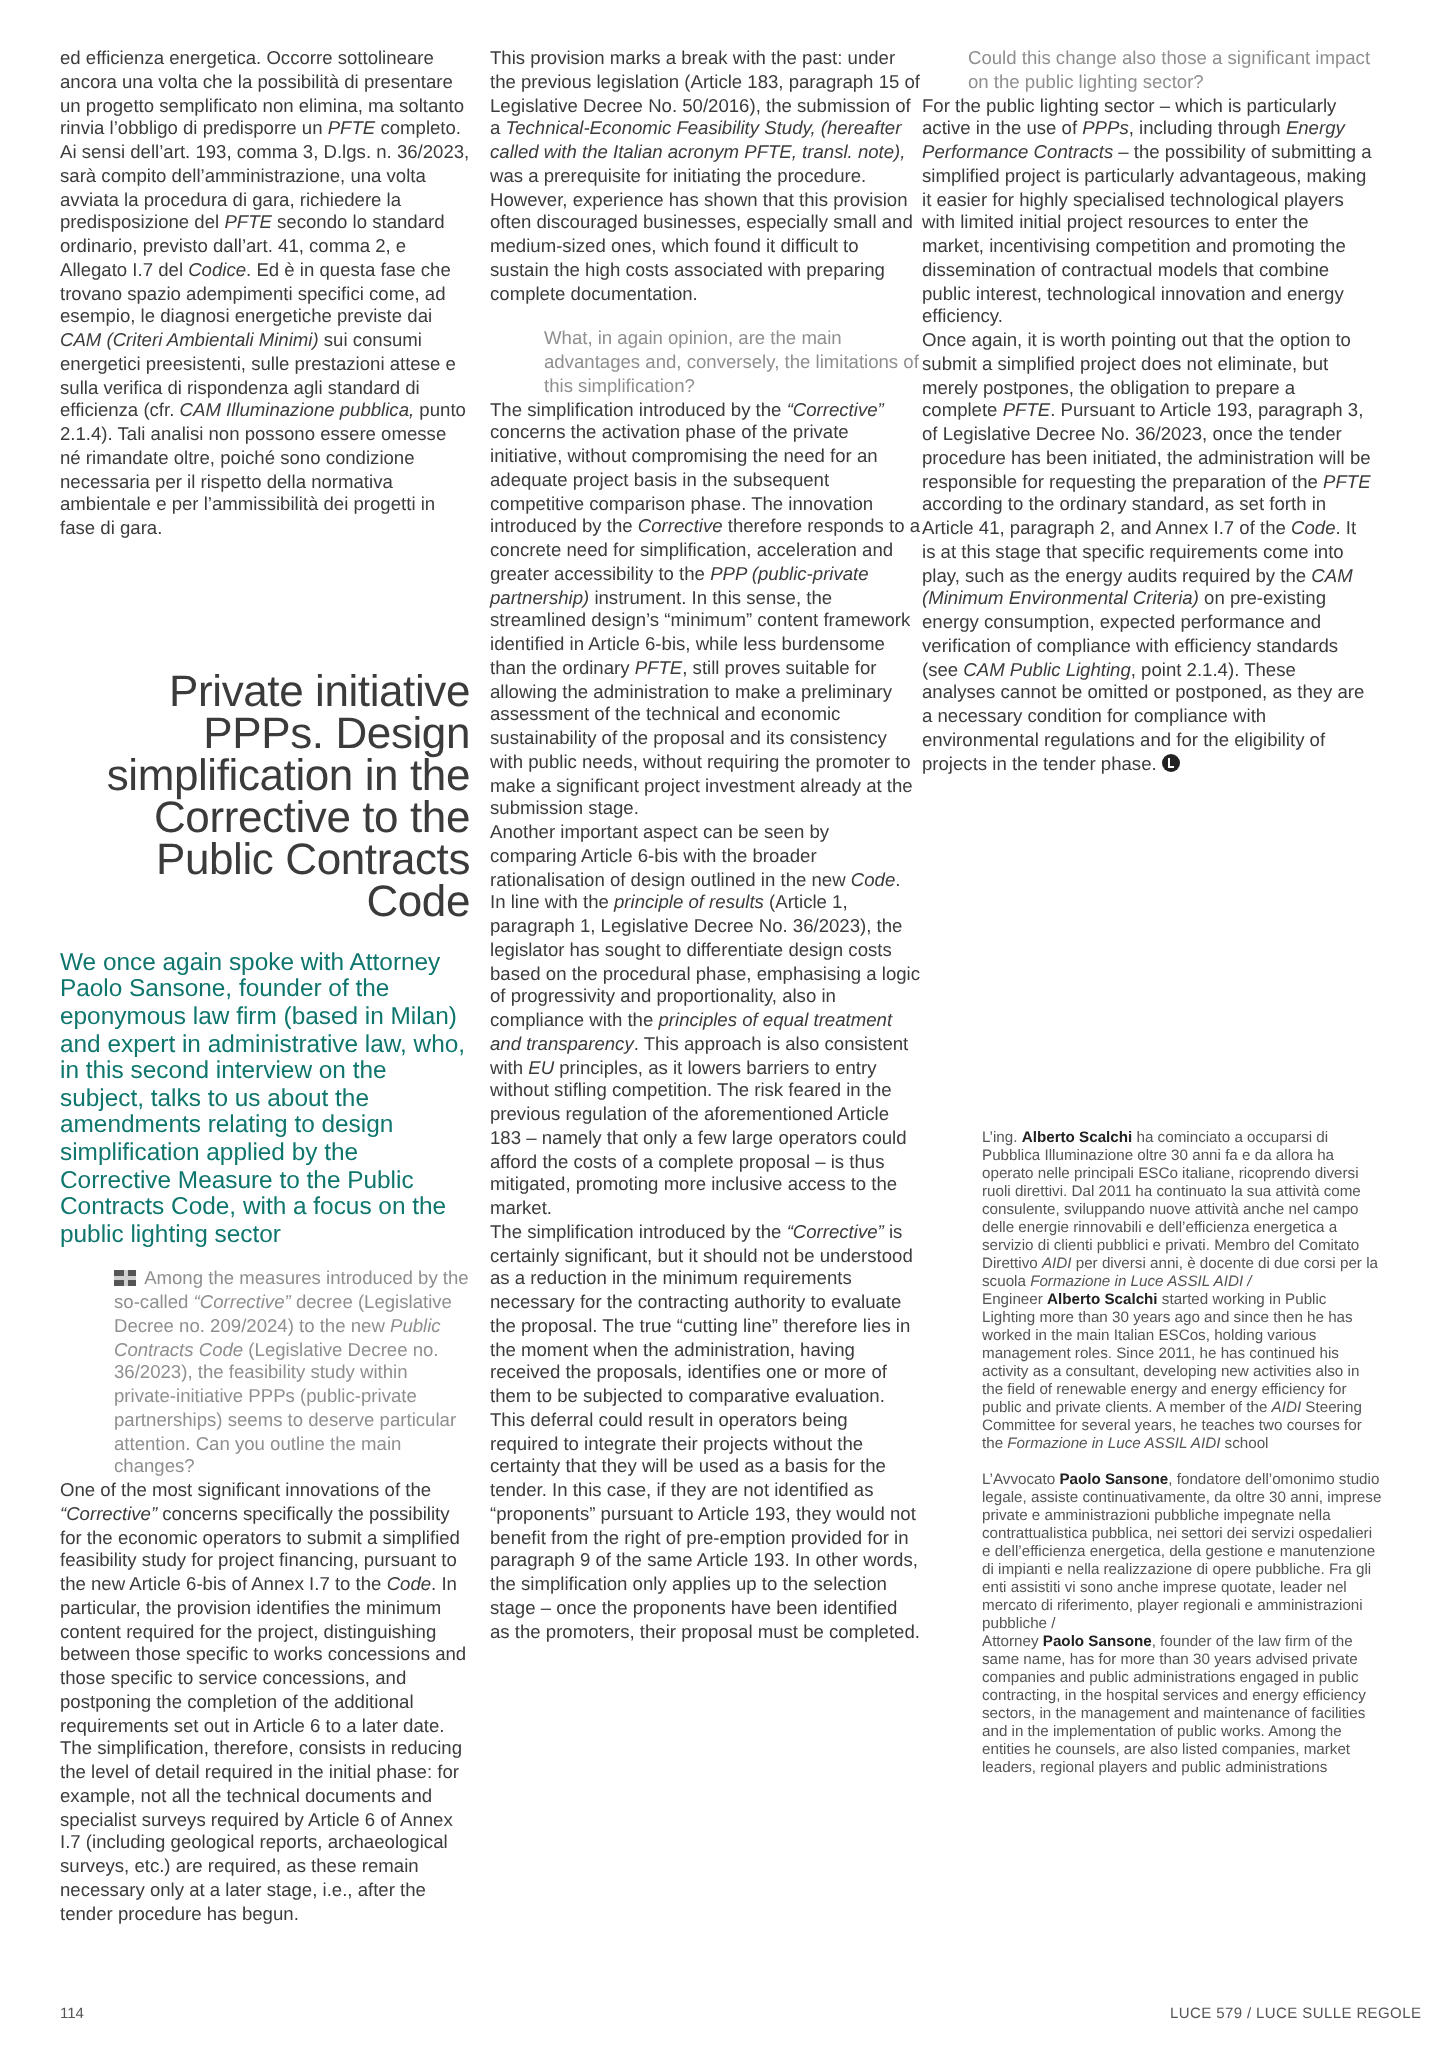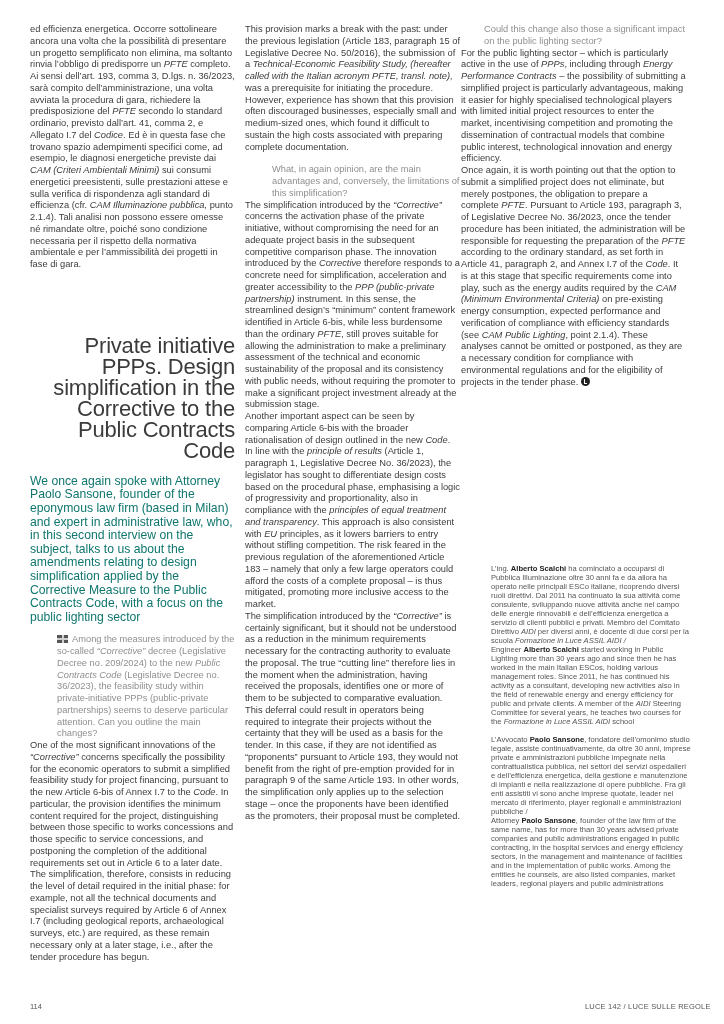--- a/index.html
+++ b/index.html
@@ -67,13 +67,13 @@
   <p><span>Once again, it is worth pointing out that the option to submit a simplified project does not eliminate, but merely postpones, the obligation to prepare a complete </span><i>PFTE</i><span>. Pursuant to Article 193, paragraph 3, of Legislative Decree No. 36/2023, once the tender procedure has been initiated, the administration will be responsible for requesting the preparation of the </span><i>PFTE</i><span> according to the ordinary standard, as set forth in Article 41, paragraph 2, and Annex I.7 of the </span><i>Code</i><span>. It is at this stage that specific requirements come into play, such as the energy audits required by the </span><i>CAM (Minimum Environmental Criteria)</i><span> on pre-existing energy consumption, expected performance and verification of compliance with efficiency standards (see </span><i>CAM Public Lighting</i><span>, point 2.1.4). These analyses cannot be omitted or postponed, as they are a necessary condition for compliance with environmental regulations and for the eligibility of projects in the tender phase.</span><span class="endmark"></span></p>
 </div>
 
 <div class="bio">
   <p><span>L’ing. </span><b>Alberto Scalchi</b><span> ha cominciato a occuparsi di Pubblica Illuminazione oltre 30 anni fa e da allora ha operato nelle principali ESCo italiane, ricoprendo diversi ruoli direttivi. Dal 2011 ha continuato la sua attività come consulente, sviluppando nuove attività anche nel campo delle energie rinnovabili e dell’efficienza energetica a servizio di clienti pubblici e privati. Membro del Comitato Direttivo </span><i>AIDI</i><span> per diversi anni, è docente di due corsi per la scuola </span><i>Formazione in Luce ASSIL AIDI /</i><br><span>Engineer </span><b>Alberto Scalchi</b><span> started working in Public Lighting more than 30 years ago and since then he has worked in the main Italian ESCos, holding various management roles. Since 2011, he has continued his activity as a consultant, developing new activities also in the field of renewable energy and energy efficiency for public and private clients. A member of the </span><i>AIDI</i><span> Steering Committee for several years, he teaches two courses for the </span><i>Formazione in Luce ASSIL AIDI</i><span> school</span></p>
   <div class="sep"></div>
   <p><span>L’Avvocato </span><b>Paolo Sansone</b><span>, fondatore dell’omonimo studio legale, assiste continuativamente, da oltre 30 anni, imprese private e amministrazioni pubbliche impegnate nella contrattualistica pubblica, nei settori dei servizi ospedalieri e dell’efficienza energetica, della gestione e manutenzione di impianti e nella realizzazione di opere pubbliche. Fra gli enti assistiti vi sono anche imprese quotate, leader nel mercato di riferimento, player regionali e amministrazioni pubbliche /</span><br><span>Attorney </span><b>Paolo Sansone</b><span>, founder of the law firm of the same name, has for more than 30 years advised private companies and public administrations engaged in public contracting, in the hospital services and energy efficiency sectors, in the management and maintenance of facilities and in the implementation of public works. Among the entities he counsels, are also listed companies, market leaders, regional players and public administrations</span></p>
 </div>
 
 <div class="folio folio-left">114</div>
-<div class="folio folio-right">LUCE 142 / LUCE SULLE REGOLE</div>
+<div class="folio folio-right">LUCE 579 / LUCE SULLE REGOLE</div>
 
 </body></html>

